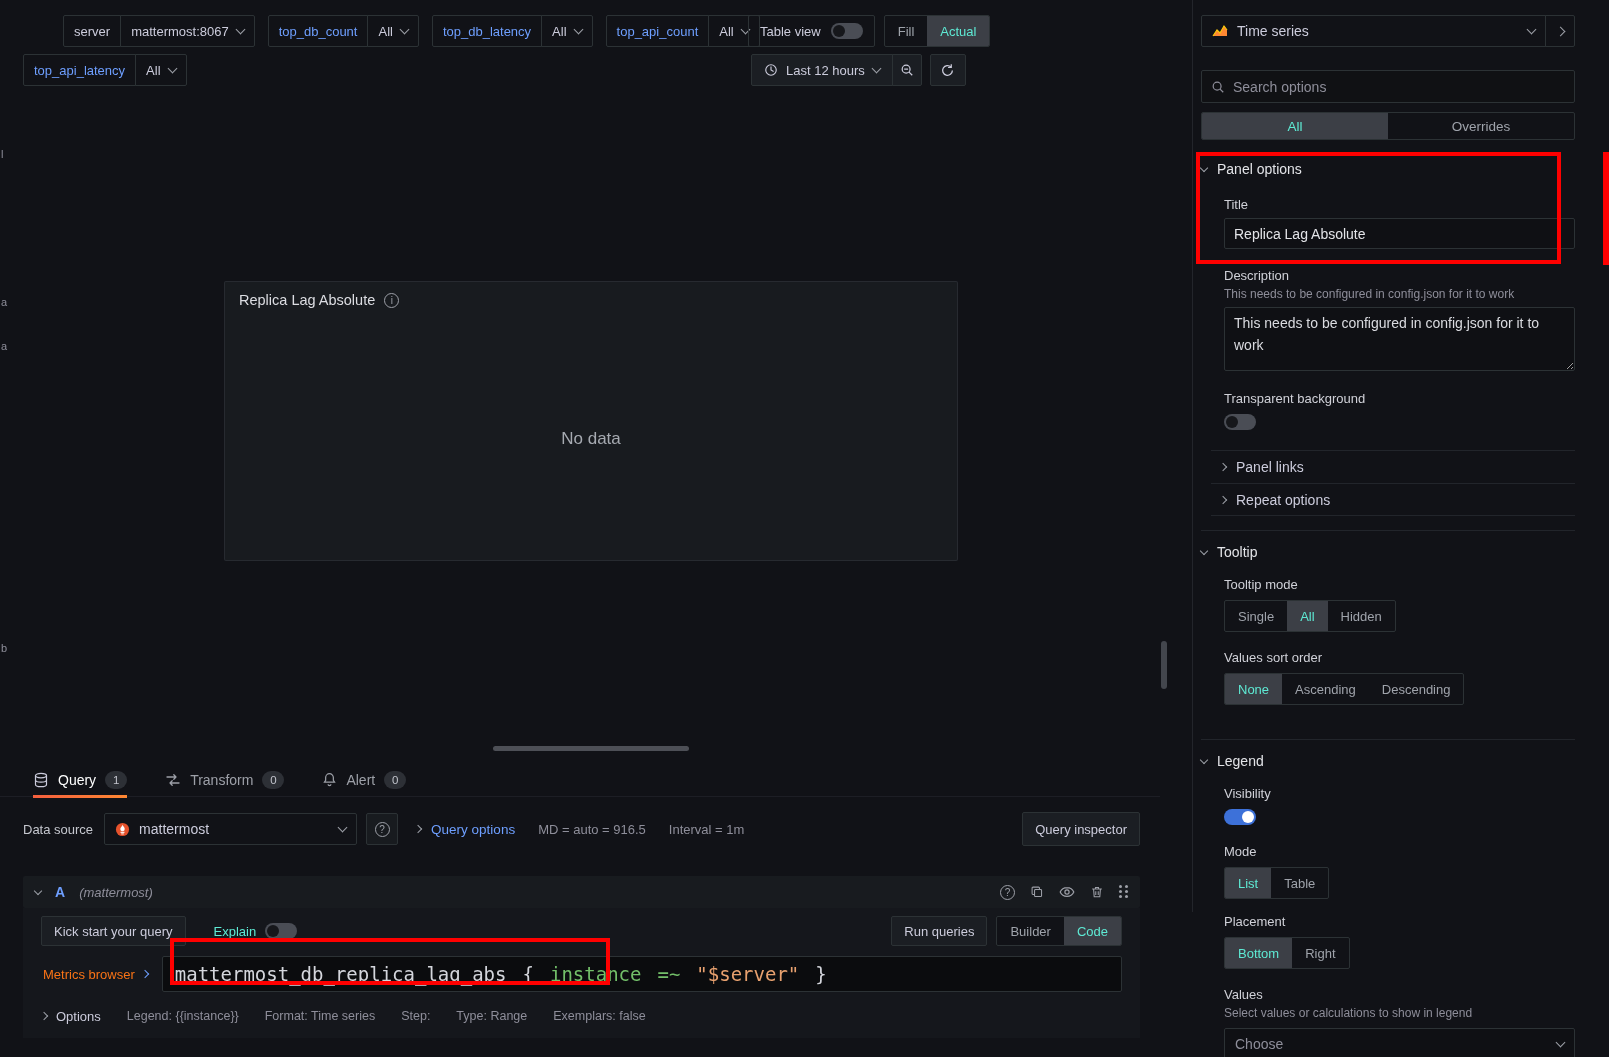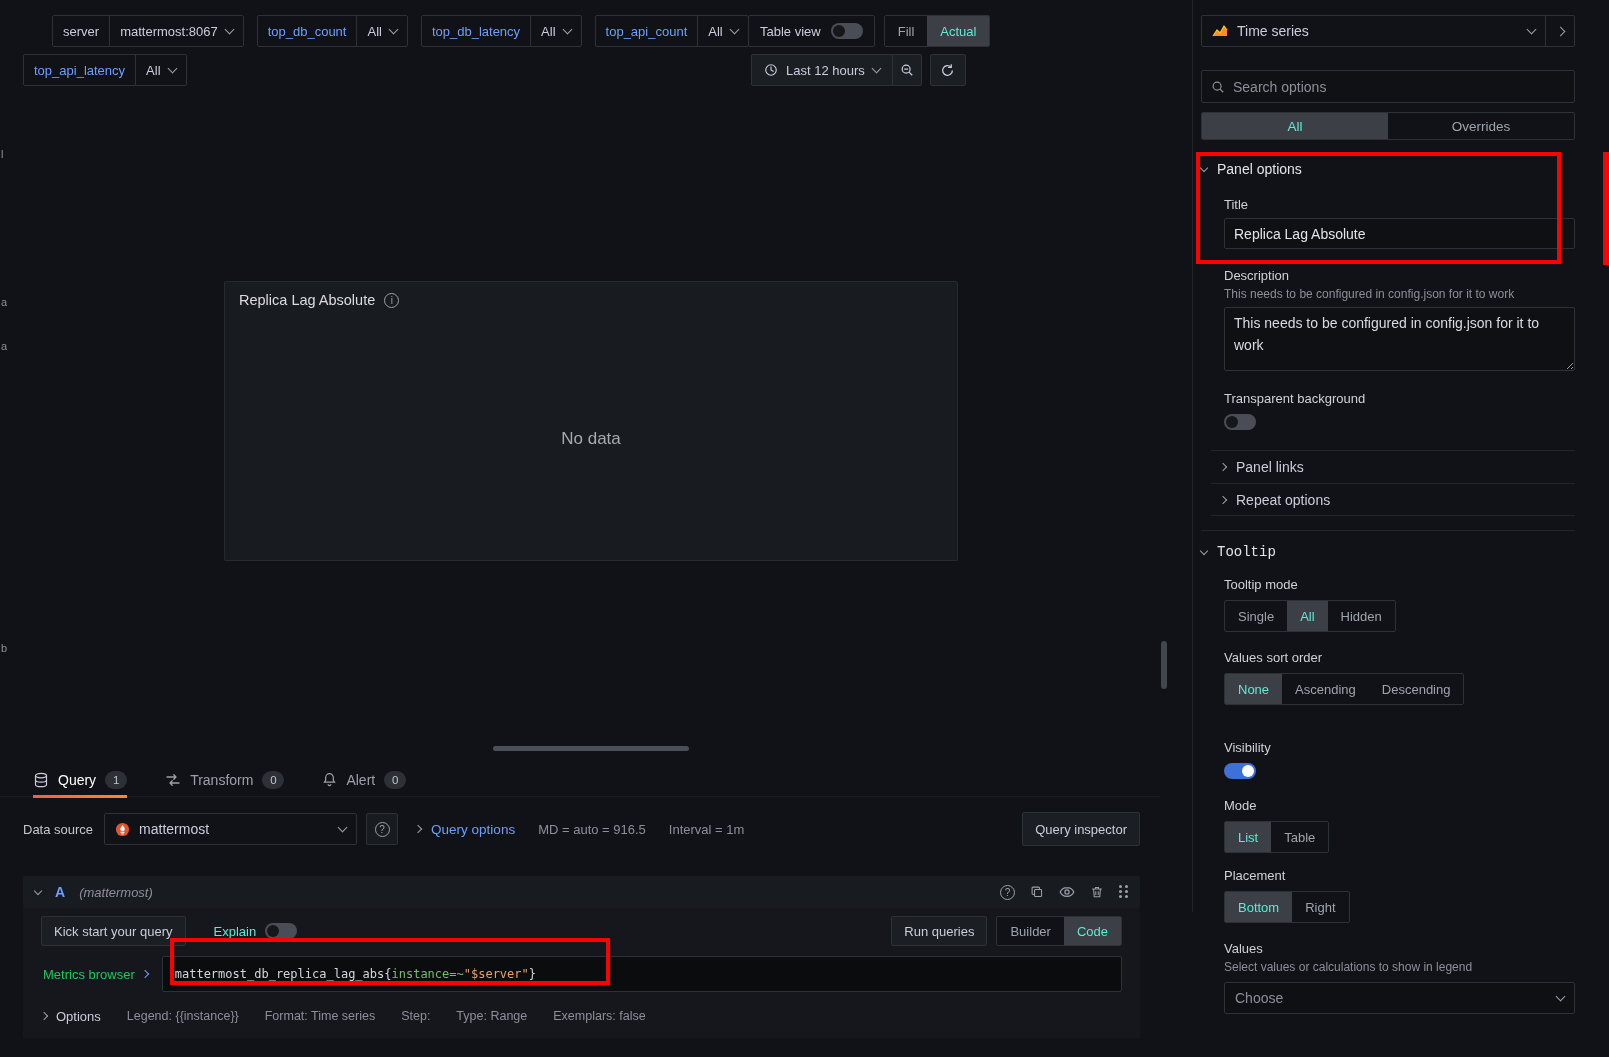--- a/index.html
+++ b/index.html
@@ -32,21 +32,21 @@
     justify-content:center; flex:none; }
   .badge { min-width:22px; height:18px; padding:0 7px; border-radius:9px; background:#2d3036;
     font-size:11.5px; color:#c2c4cc; display:inline-flex; align-items:center; justify-content:center; }
   svg { flex:none; display:block; }
 
   
   .edge-frag { position:absolute; left:1px; font-size:11px; color:#8e8e9a; }
 
   
   .vars-row { position:absolute; display:flex; gap:13px; align-items:center; }
-  .row1 { left:12px; top:15px;padding-left:40px; }
+  .row1 { left:23px; top:15px;padding-left:40px; }
   .row2 { left:23px; top:54px; }
   .var-group { display:flex; }
   .var-label, .var-value { height:32px; display:flex; align-items:center; gap:8px;
     padding:0 10px; border:1px solid #2c3235; background:#111217; font-size:13px;
     border-radius:2px; }
   .var-value { margin-left:-1px; border-radius:0 2px 2px 0; cursor:pointer; }
   .var-label { border-radius:2px 0 0 2px; }
   .var-label.link { color:#6e9fff; }
   .view-controls { position:absolute; left:748px; top:15px; display:flex; gap:9px; align-items:center; }
   .tableview-box { height:32px; border:1px solid #2c3235; border-radius:2px; display:flex;
@@ -105,26 +105,26 @@
   .grip::before { content:""; position:absolute; width:3px; height:3px; border-radius:50%;
     background:#9da0a8; top:0; left:0;
     box-shadow:6px 0 0 #9da0a8, 0 5px 0 #9da0a8, 6px 5px 0 #9da0a8, 0 10px 0 #9da0a8, 6px 10px 0 #9da0a8; }
   .qrow-body { background:#15171c; padding:8px 18px 10px 18px; }
   .kick-row { display:flex; align-items:center; gap:28px; height:30px; }
   .kick-btn { height:30px; }
   .explain { display:flex; align-items:center; gap:9px; font-size:13px; color:#5eead4; }
   .kick-right { margin-left:auto; display:flex; align-items:center; gap:9px; }
   .run-btn { height:30px; }
   .code-row { display:flex; align-items:center; margin-top:9px; height:38px; gap:4px; }
-  .mb-btn { display:flex; align-items:center; gap:7px; color:#22c55e; font-size:13px;
+  .mb-btn { display:flex; align-items:center; gap:7px; color:#f97316; font-size:13px;
     padding:0 10px 0 2px; cursor:pointer; white-space:nowrap; }
   .mb-btn .chev { border-color:#6e9fff; }
   .expr-input { flex:1; height:36px; background:#0b0c0e; border:1px solid #2c3235;
     border-radius:2px; display:flex; align-items:center; padding:0 12px;
-    font-family:"DejaVu Sans Mono", monospace; font-size:12px; cursor:text; }
+    font-family:"DejaVu Sans Mono", monospace; font-size:19px; cursor:text;gap:16px; }
   .tk-metric { color:#d4d6dc; } .tk-brace { color:#d4d6dc; }
   .tk-label { color:#73bf69; } .tk-op { color:#73bf69; } .tk-str { color:#e8a16f; }
   .opts-row { display:flex; align-items:center; gap:26px; margin-top:11px; height:24px; }
   .opts-toggle { display:flex; align-items:center; gap:9px; font-size:13px; color:#ccccdc; cursor:pointer; }
   .opts-meta { font-size:12.5px; color:#8e8e9a; }
 
   .main-scrollbar { position:absolute; left:1161px; top:641px; width:6px; height:48px;
     background:#43464d; border-radius:3px; }
 
   
@@ -140,21 +140,21 @@
     border-radius:0 2px 2px 0; display:flex; align-items:center; justify-content:center; cursor:pointer; }
   .search-box { margin-top:23px; height:33px; border:1px solid #2c3235; background:#101114;
     border-radius:2px; display:flex; align-items:center; gap:8px; padding:0 9px; }
   .search-input { flex:1; background:transparent; border:none; outline:none;
     color:#ccccdc; font-size:14px; font-family:"Liberation Sans", sans-serif; }
   .search-input::placeholder { color:#8e8e9a; }
   .full-tabs { display:flex; margin-top:9px; height:28px; }
   .full-tabs .radio-opt { flex:1; height:26px; font-size:13.5px; }
   .section-head { display:flex; align-items:center; gap:10px; height:26px; margin-top:14px;
     cursor:pointer; }
-  .section-head.bordered { border-top:1px solid #22252b; height:auto; padding:13px 0 2px 0;font-family:Liberation Mono, monospace; }
+  .section-head.bordered { border-top:1px solid #22252b; height:auto; padding:13px 0 2px 0; }
   .head-label { font-size:14px; font-weight:500; color:#e3e4e8; }
   .sec-body { padding-left:23px; }
   .field-label { font-size:13px; color:#d0d1d8; margin-top:15px; }
   .field-help { font-size:12px; color:#8e8e9a; margin-top:4px; }
   .text-input { width:100%; height:31px; margin-top:6px; background:#0f1014;
     border:1px solid #2c3235; border-radius:2px; color:#e3e4e8; font-size:14px;
     padding:0 9px; font-family:"Liberation Sans", sans-serif; outline:none; }
   .textarea { width:100%; height:64px; margin-top:6px; background:#0f1014;
     border:1px solid #2c3235; border-radius:2px; color:#dadbe0; font-size:14px;
     padding:5px 9px; line-height:1.55; resize:vertical;
@@ -462,20 +462,24 @@
         <div class="group-holder">
           <div class="radio-group">
             <span class="radio-opt active">None</span>
             <span class="radio-opt">Ascending</span>
             <span class="radio-opt">Descending</span>
           </div>
         </div>
       </div>
       <div style="height:20px"></div>
 
+      <div class="section-head bordered">
+        <span class="chev chev-down sm"></span>
+        <span class="head-label">Legend</span>
+      </div>
       <div class="sec-body">
         <div class="field-label">Visibility</div>
         <div class="toggle-holder"><span class="toggle on"></span></div>
         <div class="field-label">Mode</div>
         <div class="group-holder">
           <div class="radio-group">
             <span class="radio-opt active">List</span>
             <span class="radio-opt">Table</span>
           </div>
         </div>

